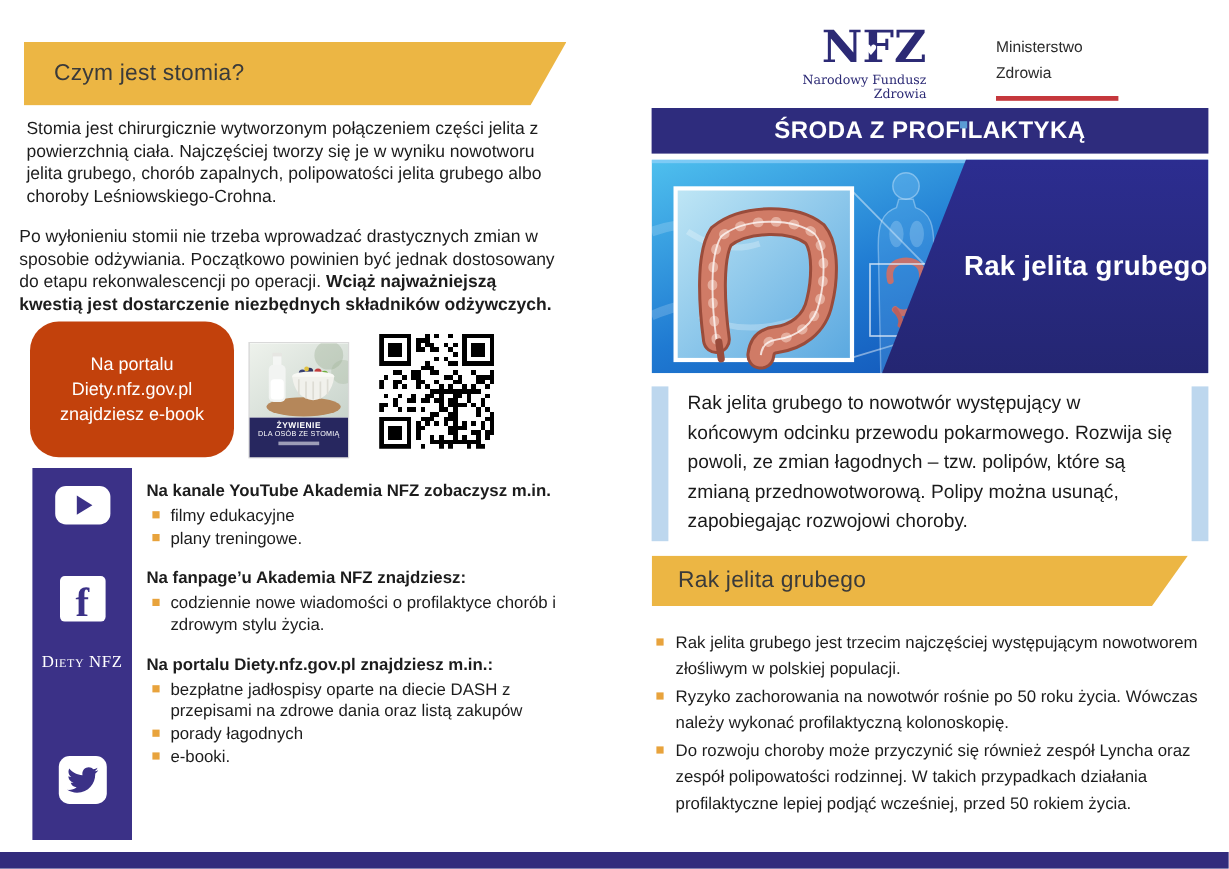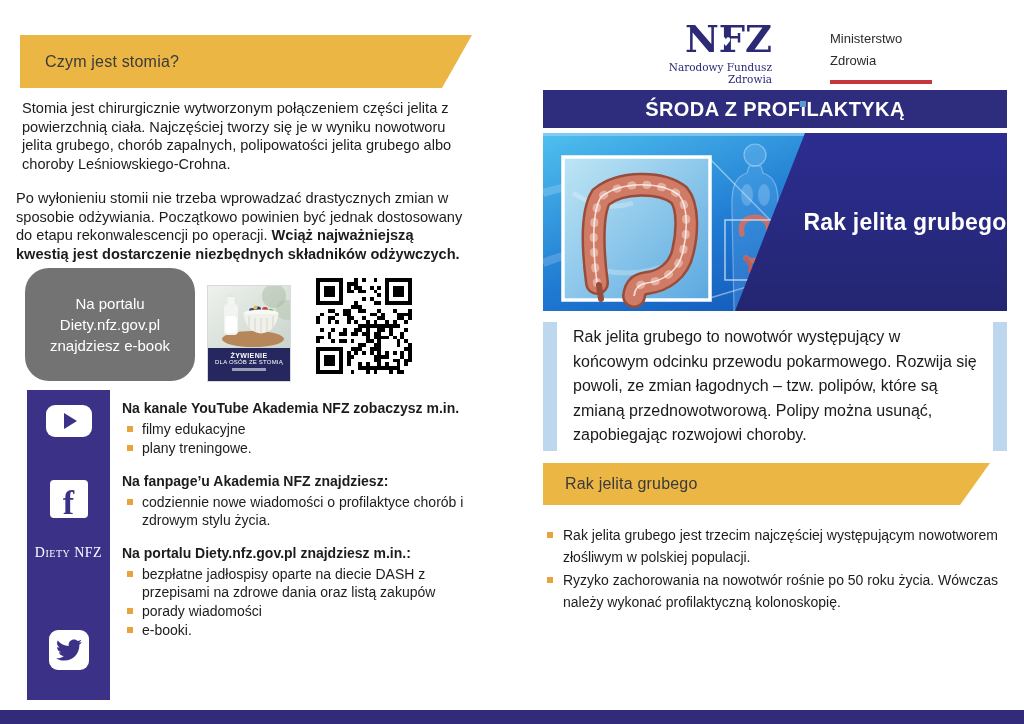--- a/index.html
+++ b/index.html
@@ -9,32 +9,32 @@
   }
   .abs{position:absolute;}
 
   
   .banner-yellow{
     background:#ECB644;
     clip-path:polygon(0 0,100% 0,calc(100% - 30px) 100%,0 100%);
     display:flex;align-items:center;
   }
   .banner-yellow .bn-title{
-    font-size:16px;color:#3a3a3a;font-weight:400;padding-left:25px;letter-spacing:.2px;
+    font-size:19px;color:#3a3a3a;font-weight:400;padding-left:25px;letter-spacing:.2px;
   }
   #yb1{left:20px;top:35px;width:452px;height:53px;}
   #yb2{left:543px;top:463px;width:447px;height:42px;}
   #yb2 .bn-title{padding-left:22px;}
 
   .body-text{font-size:14.6px;line-height:18.6px;color:#1c1c1c;}
   #para1{left:22px;top:99px;width:452px;}
   #para2{left:16px;top:189px;width:452px;}
 
   .teal-box{
-    left:25px;top:268px;width:170px;height:113px;background:#737373;border-radius:24px;
+    left:25px;top:268px;width:170px;height:113px;background:#c2410c;border-radius:24px;
     color:#ffffff;text-align:center;font-size:15px;line-height:21px;
     display:flex;flex-direction:column;justify-content:center;padding:4px 10px;box-sizing:border-box;
   }
   .teal-box .tb-bold{font-weight:bold;}
 
   
   .book{left:208px;top:286px;width:82px;height:95px;box-shadow:0 0 0 1px #d9d9d9;}
   .book-photo{position:absolute;left:0;top:0;width:82px;height:62px;}
   .book-band{
     position:absolute;left:0;top:62px;width:82px;height:33px;background:#27275f;
@@ -371,21 +371,21 @@
   <div class="sec">
     <div class="sec-h">Na fanpage’u Akademia NFZ znajdziesz:</div>
     <ul class="b-list">
       <li>codziennie nowe wiadomości o profilaktyce chorób i zdrowym stylu życia.</li>
     </ul>
   </div>
   <div class="sec">
     <div class="sec-h">Na portalu Diety.nfz.gov.pl znajdziesz m.in.:</div>
     <ul class="b-list">
       <li>bezpłatne jadłospisy oparte na diecie DASH z przepisami na zdrowe dania oraz listą zakupów</li>
-      <li>porady wiadomości</li>
+      <li>porady łagodnych</li>
       <li>e-booki.</li>
     </ul>
   </div>
 </div>
 
 <div class="abs nfz-logo">
   <div class="nfz-acronym"><span>NFZ</span><span class="nfz-heart">♥</span></div>
   <div class="nfz-sub">Narodowy Fundusz Zdrowia</div>
 </div>
 
@@ -457,16 +457,17 @@
 </div>
 
 <div class="abs banner-yellow" id="yb2">
   <div class="bn-title">Rak jelita grubego</div>
 </div>
 
 <div class="abs r-bullets">
   <ul class="b-list">
     <li>Rak jelita grubego jest trzecim najczęściej występującym nowotworem złośliwym w polskiej populacji.</li>
     <li>Ryzyko zachorowania na nowotwór rośnie po 50 roku życia. Wówczas należy wykonać profilaktyczną kolonoskopię.</li>
+    <li>Do rozwoju choroby może przyczynić się również zespół Lyncha oraz zespół polipowatości rodzinnej.  W takich przypadkach działania profilaktyczne lepiej podjąć wcześniej, przed 50 rokiem życia.</li>
   </ul>
 </div>
 
 <div class="abs bottom-bar"></div>
 
 </body></html>

